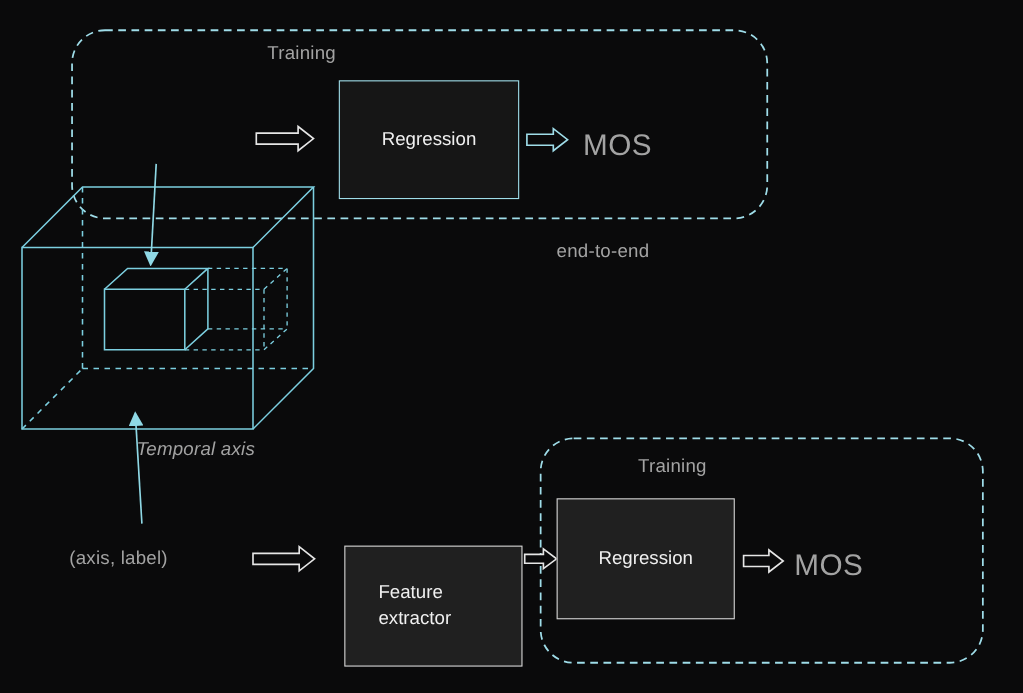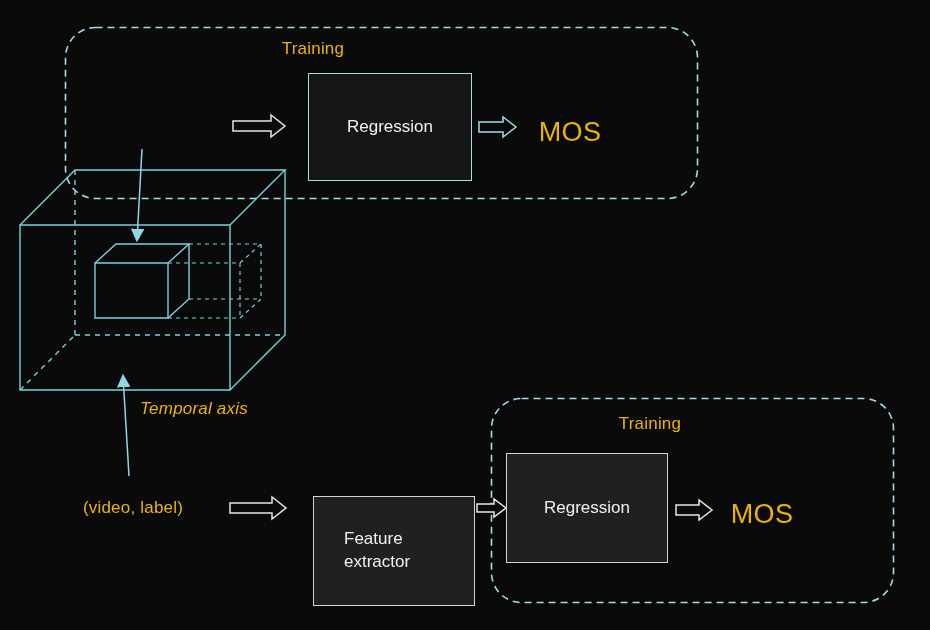--- a/index.html
+++ b/index.html
@@ -17,22 +17,22 @@
     color: #f2f2f2;
   }
   .diagram-svg {
     position: absolute;
     left: 0; top: 0;
     width: 930px; height: 630px;
   }
   .label {
     position: absolute;
     font-size: 17px;
-    text-align: center;
-    color: #eab308;
+    text-align: left;
+    color: #a3a3a3;
     letter-spacing: 0.2px;
     line-height: 1.2;
     white-space: nowrap;
   }
   .mos {
     font-weight: normal;
     font-size: 27px;
     letter-spacing: 0.4px;
   }
   .box {
@@ -122,19 +122,20 @@
   </div>
   <div class="box light-border feature-extract">
     <span class="wrap">Feature extractor</span>
   </div>
   <div class="box light-border regression-bot">
     <span>Regression</span>
   </div>
 
   <div class="label training-top">Training</div>
   <div class="label mos mos-top">MOS</div>
+  <div class="label end-to-end">end-to-end</div>
 
   <div class="label training-bottom">Training</div>
   <div class="label temporal-axis">Temporal axis</div>
-  <div class="label video-label">(video, label)</div>
+  <div class="label video-label">(axis, label)</div>
   <div class="label mos mos-bottom">MOS</div>
 
 </div>
 
 </body></html>

